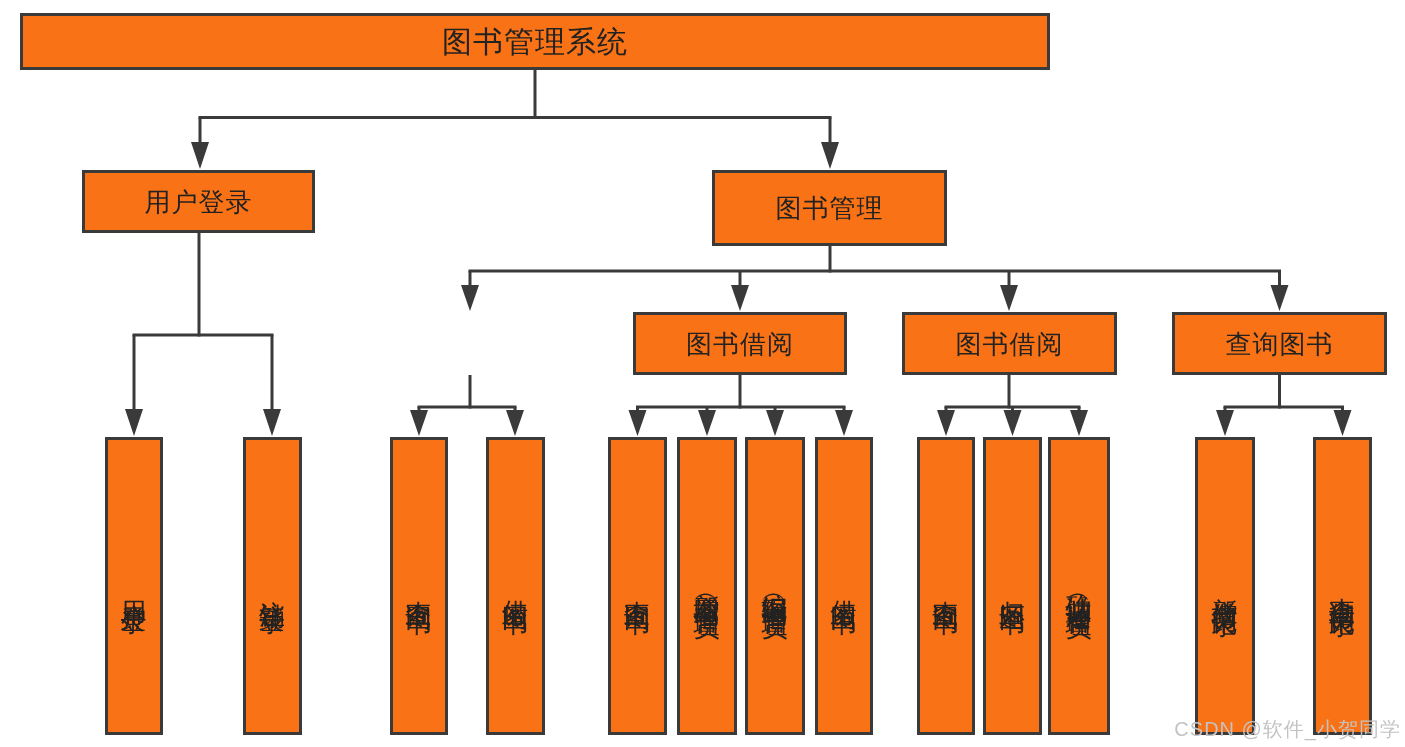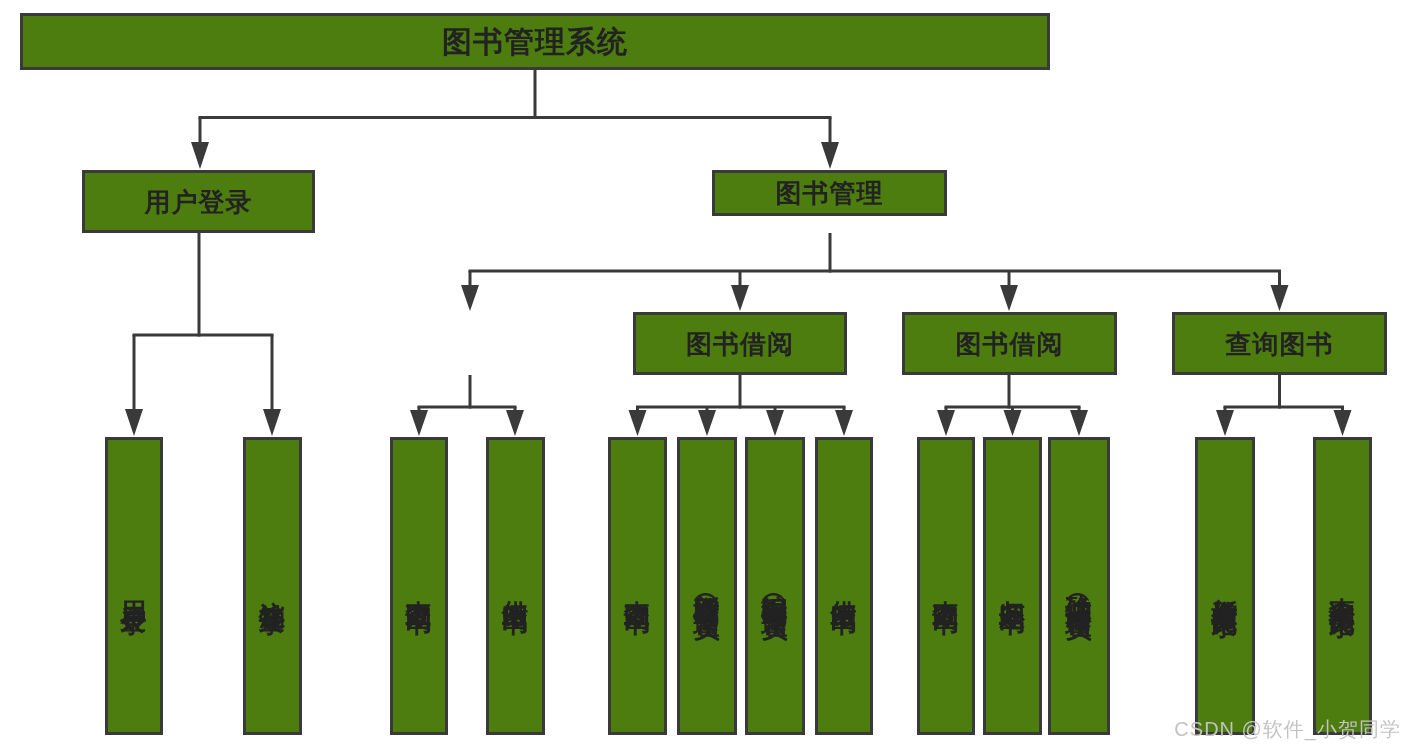--- a/index.html
+++ b/index.html
@@ -10,27 +10,26 @@
     overflow:hidden;
     font-family:"Liberation Sans","DejaVu Sans",sans-serif;
     color:#222222;
   }
   .wires{position:absolute;left:0;top:0;pointer-events:none;}
   .wires line{stroke:#3a3a3a;stroke-width:3;}
   .wires polygon{fill:#3a3a3a;stroke:none;}
   .box{
     position:absolute;
     box-sizing:border-box;
-    background:#4d7c0f;
+    background:#f97316;
     border:3px solid #3a3a3a;
     display:flex;
     align-items:center;
     justify-content:center;
     text-align:center;
-    font-weight:bold;
   }
   .box.h span{
     font-size:26px;
     letter-spacing:1px;
     color:#222222;
     line-height:1;
     white-space:nowrap;
   }
   .box.root span{font-size:30px;}
   .box.v span{
@@ -132,21 +131,21 @@
     </g>
   </svg>
 
   <div class="box h root" style="left:20px;top:13px;width:1030px;height:57px">
     <span>图书管理系统</span>
   </div>
 
   <div class="box h" style="left:82px;top:170px;width:233px;height:63px">
     <span>用户登录</span>
   </div>
-  <div class="box h" style="left:712px;top:170px;width:235px;height:46px">
+  <div class="box h" style="left:712px;top:170px;width:235px;height:76px">
     <span>图书管理</span>
   </div>
 
   <div class="box h" style="left:633px;top:312px;width:214px;height:63px">
     <span>图书借阅</span>
   </div>
   <div class="box h" style="left:902px;top:312px;width:215px;height:63px">
     <span>图书借阅</span>
   </div>
   <div class="box h" style="left:1172px;top:312px;width:215px;height:63px">

